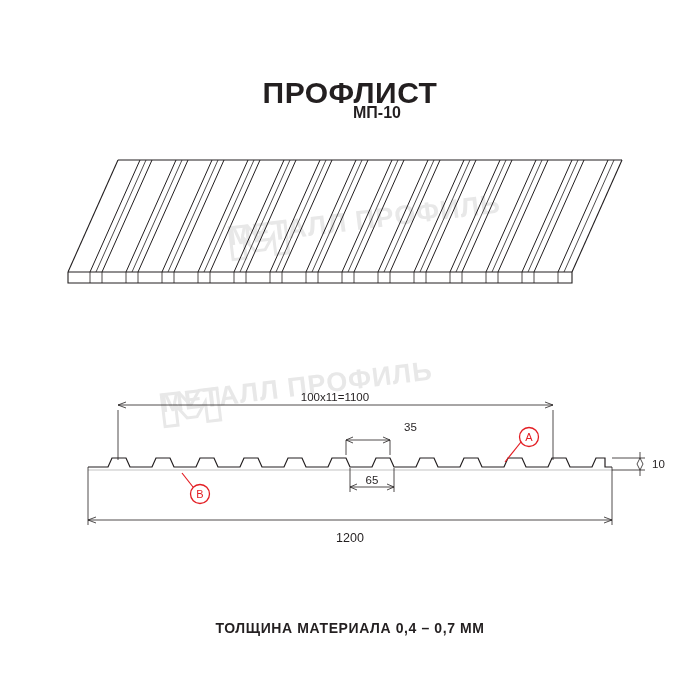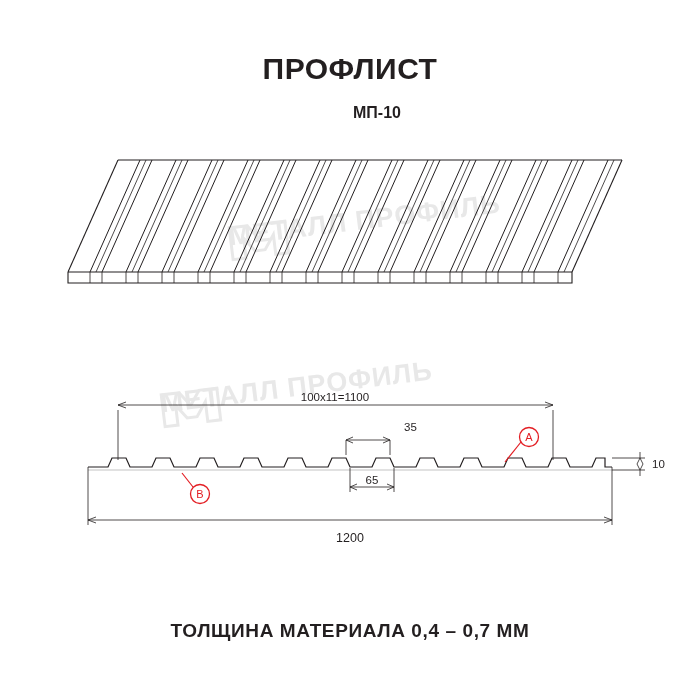--- a/index.html
+++ b/index.html
@@ -15,21 +15,21 @@
     position: relative;
     overflow: hidden;
   }
   .page {
     position: relative;
     width: 700px;
     height: 700px;
   }
   .title {
     position: absolute;
-    top: 52px;
+    top: 76px;
     left: 0;
     width: 700px;
     text-align: center;
     font-size: 30px;
     font-weight: bold;
     letter-spacing: 0.5px;
     color: #231f20;
   }
   .subtitle {
     position: absolute;
@@ -41,21 +41,21 @@
     font-weight: bold;
     color: #231f20;
     padding-left: 27px;
   }
   .footer-note {
     position: absolute;
     top: 620px;
     left: 0;
     width: 700px;
     text-align: center;
-    font-size: 19px;
+    font-size: 14px;
     font-weight: bold;
     letter-spacing: 0.6px;
     color: #231f20;
   }
   .svg-layer {
     position: absolute;
     top: 0;
     left: 0;
   }
   .wm {

